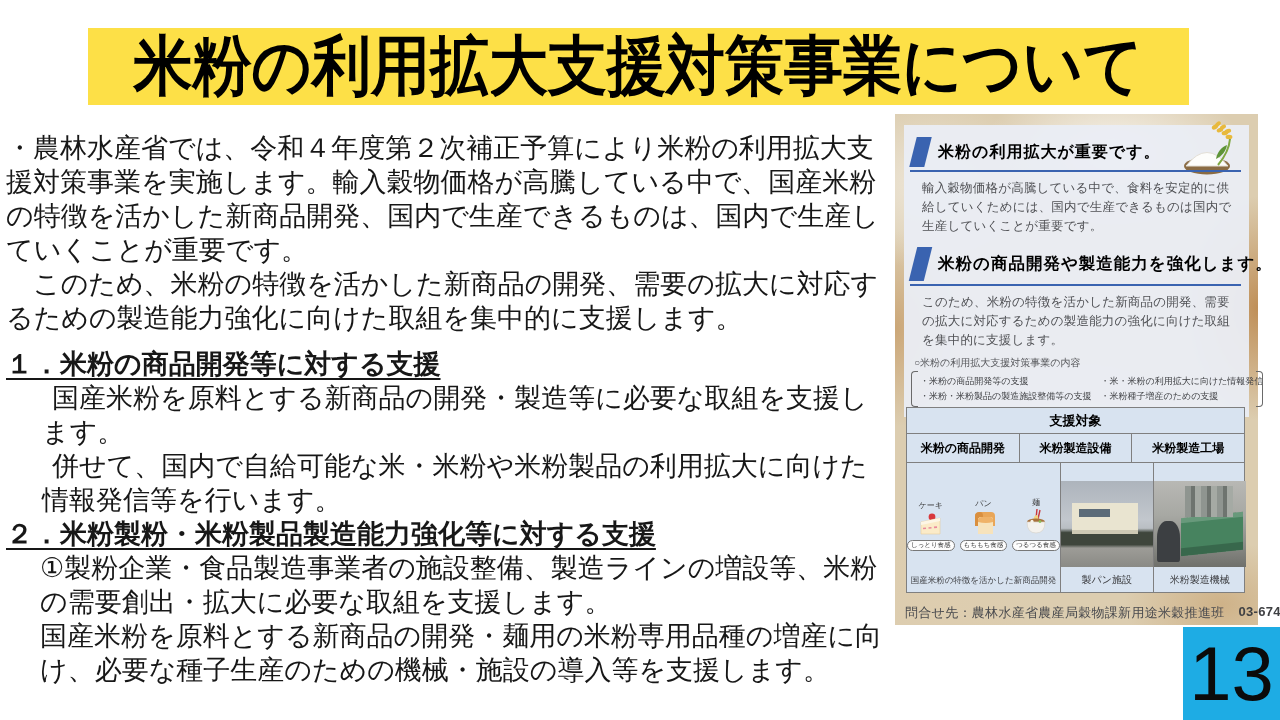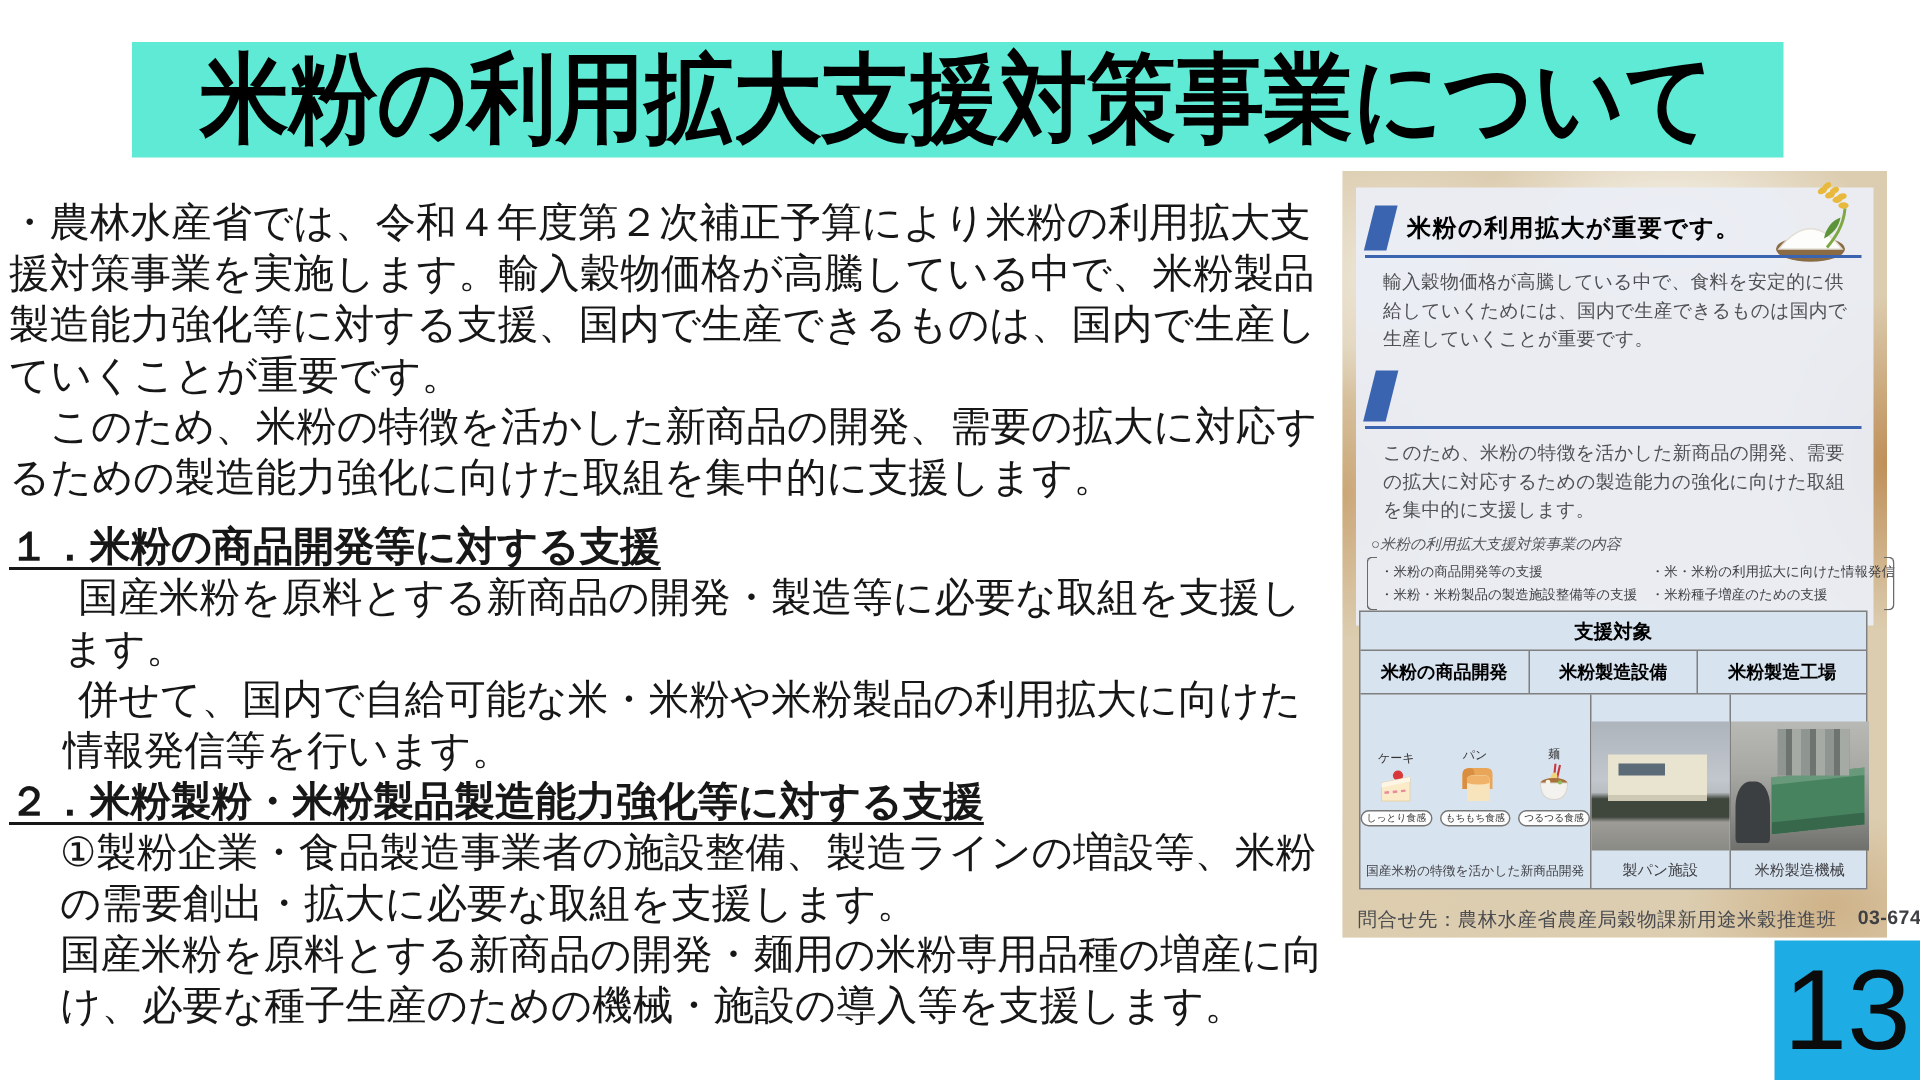--- a/index.html
+++ b/index.html
@@ -4,21 +4,21 @@
 <style>
   html,body{margin:0;padding:0;}
   body{
     width:1280px;height:720px;position:relative;overflow:hidden;
     background:#ffffff;
     font-family:"Liberation Sans","DejaVu Sans",sans-serif;
   }
   
   .title-banner{
     position:absolute;left:88px;top:28px;width:1101px;height:77px;
-    background:#5eead4;display:flex;align-items:center;justify-content:center;
+    background:#fde047;display:flex;align-items:center;justify-content:center;
   }
   .title-text{
     font-size:59px;font-weight:900;color:#000;white-space:nowrap;
     transform:scaleY(1.1);letter-spacing:0px;
   }
   
   .content{
     position:absolute;left:6px;top:131px;width:884px;
     font-size:27px;line-height:34px;color:#171717;
   }
@@ -56,21 +56,21 @@
     display:flex;align-items:center;
   }
   .pgram{width:15px;height:30px;background:#3A63B0;transform:skewX(-14deg);
     margin:0 10px 0 3px;flex:none;}
   .p-head2 .pgram{height:34px;}
   .htext{font-size:16px;font-weight:bold;color:#000;letter-spacing:1px;white-space:nowrap;}
   .p-head2 .htext{font-size:16.5px;}
   .p-body{margin:7px 12px 6px 18px;font-size:12.5px;line-height:1.5;
     color:#4F5054;letter-spacing:0.2px;}
   .rice-icon{position:absolute;right:8px;top:-6px;width:64px;height:60px;}
-  .c-label{margin:0 0 1px 10px;font-size:10px;color:#55565A;font-style:italic;}
+  .c-label{margin:0 0 1px 10px;font-size:10px;color:#55565A;}
   .c-list{display:flex;margin:0 7px 4px 7px;align-items:stretch;}
   .brk{width:6px;flex:none;}
   .brk-l{border-left:1.5px solid #6a6a6a;border-top:1.5px solid #6a6a6a;
     border-bottom:1.5px solid #6a6a6a;border-radius:4px 0 0 4px;}
   .brk-r{border-right:1.5px solid #6a6a6a;border-top:1.5px solid #6a6a6a;
     border-bottom:1.5px solid #6a6a6a;border-radius:0 4px 4px 0;}
   .c-cols{flex:1;display:flex;padding:3px 2px;}
   .c-col{font-size:9px;line-height:1.7;color:#3F4044;white-space:nowrap;}
   .c-col-left{width:54%;}
   .c-col-right{width:46%;}
@@ -128,21 +128,21 @@
   .page-num{font-size:76px;color:#0B0B0B;line-height:1;font-weight:400;text-align:right;}
 </style>
 </head>
 <body>
 
 <div class="title-banner">
   <div class="title-text">米粉の利用拡大支援対策事業について</div>
 </div>
 
 <div class="content">
-  <p>・農林水産省では、令和４年度第２次補正予算により米粉の利用拡大支援対策事業を実施します。輸入穀物価格が高騰している中で、米粉製品製造能力強化等に対する支援、国内で生産できるものは、国内で生産していくことが重要です。</p>
+  <p>・農林水産省では、令和４年度第２次補正予算により米粉の利用拡大支援対策事業を実施します。輸入穀物価格が高騰している中で、国産米粉の特徴を活かした新商品開発、国内で生産できるものは、国内で生産していくことが重要です。</p>
   <p class="p-indent">このため、米粉の特徴を活かした新商品の開発、需要の拡大に対応するための製造能力強化に向けた取組を集中的に支援します。</p>
   <div class="gap"></div>
   <p class="sec-head"><span class="u">１．米粉の商品開発等に対する支援</span></p>
   <p class="sub1">国産米粉を原料とする新商品の開発・製造等に必要な取組を支援します。</p>
   <p class="sub1">併せて、国内で自給可能な米・米粉や米粉製品の利用拡大に向けた情報発信等を行います。</p>
   <p class="sec-head"><span class="u">２．米粉製粉・米粉製品製造能力強化等に対する支援</span></p>
   <p class="sub2">①製粉企業・食品製造事業者の施設整備、製造ラインの増設等、米粉の需要創出・拡大に必要な取組を支援します。</p>
   <p class="sub2">国産米粉を原料とする新商品の開発・麺用の米粉専用品種の増産に向け、必要な種子生産のための機械・施設の導入等を支援します。</p>
 </div>
 
@@ -163,20 +163,21 @@
       <path d="M53 20 C52 32 46 40 41 46" fill="none" stroke="#7FA842" stroke-width="2"></path>
       <path d="M50 26 C44 28 40 34 39 40 C45 37 49 32 50 26 Z" fill="#5E9438"></path>
     </svg>
     <div class="p-head">
       <div class="pgram"></div>
       <div class="htext">米粉の利用拡大が重要です。</div>
     </div>
     <div class="p-body">輸入穀物価格が高騰している中で、食料を安定的に供給していくためには、国内で生産できるものは国内で生産していくことが重要です。</div>
     <div class="p-head p-head2">
       <div class="pgram"></div>
+      <div class="htext">米粉の商品開発や製造能力を強化します。</div>
     </div>
     <div class="p-body">このため、米粉の特徴を活かした新商品の開発、需要の拡大に対応するための製造能力の強化に向けた取組を集中的に支援します。</div>
     <div class="c-label">○米粉の利用拡大支援対策事業の内容</div>
     <div class="c-list">
       <div class="brk brk-l"></div>
       <div class="c-cols">
         <div class="c-col c-col-left">
           <p class="c-item">・米粉の商品開発等の支援</p>
           <p class="c-item">・米粉・米粉製品の製造施設整備等の支援</p>
         </div>

